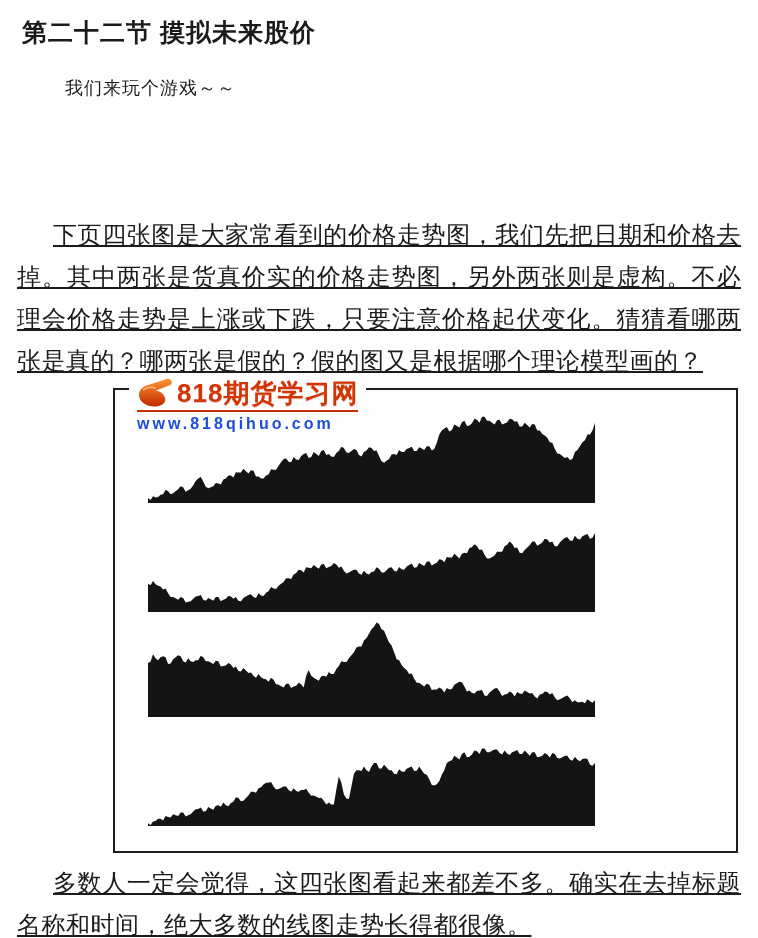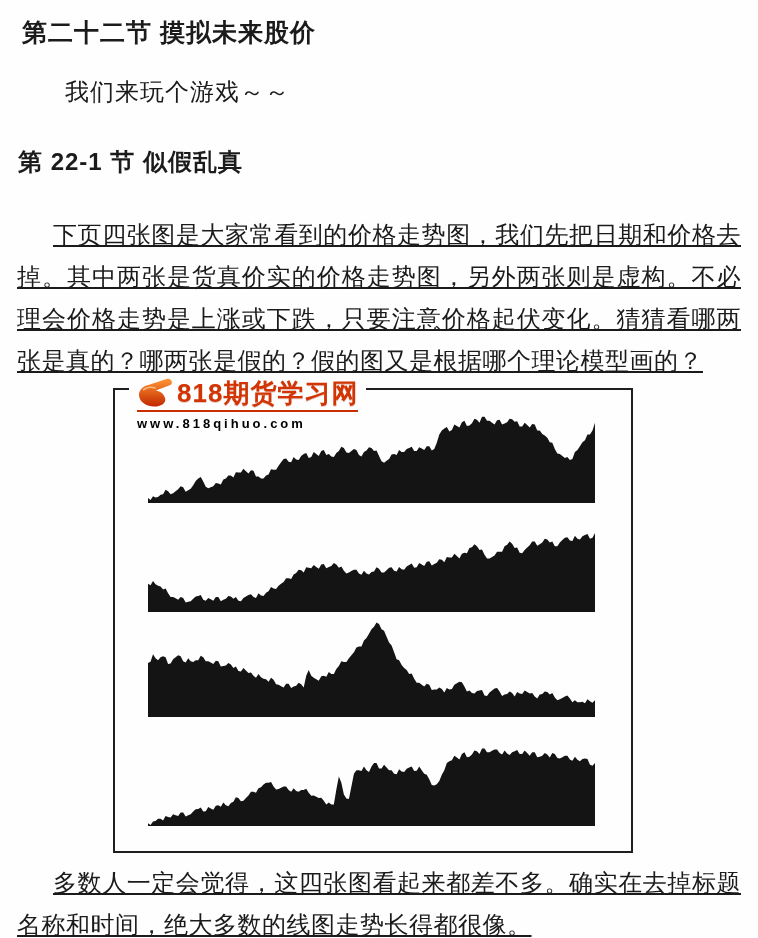--- a/index.html
+++ b/index.html
@@ -12,38 +12,38 @@
     font-family:"Liberation Serif","DejaVu Serif",serif;
     color:#1b1b1b;
   }
   .section-title{
     position:absolute;left:18px;top:12px;margin:4px;
     font-family:"Liberation Sans","DejaVu Sans",sans-serif;
     font-weight:bold;font-size:25px;letter-spacing:1px;
   }
   .intro-line{
     position:absolute;left:18px;top:76px;margin:0;
-    font-size:24px;text-indent:47px;letter-spacing:1px;
+    font-size:18px;text-indent:47px;letter-spacing:1px;
   }
   .subsection-title{
     position:absolute;left:18px;top:146px;margin:0;
     font-family:"Liberation Sans","DejaVu Sans",sans-serif;
     font-weight:bold;font-size:24px;letter-spacing:1px;
   }
   .body-para{
     position:absolute;left:17px;width:724px;margin:0;
     font-size:24px;line-height:42px;
     text-align:justify;text-justify:inter-ideograph;
     text-indent:36px;letter-spacing:0.5px;text-decoration:underline;
   }
   .para-1{top:214px;}
   .para-2{top:862px;}
   .figure-box{
     position:absolute;left:113px;top:388px;
-    width:520px;height:465px;
+    width:625px;height:465px;
     border:2px solid #1f1f1f;
     box-sizing:border-box;
     background:#fefefe;
   }
   .watermark{
     position:absolute;left:14px;top:-12px;
     background:#fefefe;padding:0 8px 2px 8px;
     z-index:3;
   }
   .wm-row{
@@ -52,42 +52,41 @@
     padding-bottom:2px;
   }
   .wm-name{
     font-family:"Liberation Sans","DejaVu Sans",sans-serif;
     font-weight:bold;font-size:26px;line-height:28px;
     color:#d23403;letter-spacing:1px;
     text-shadow:0 1px 0 rgba(150,30,0,.25);
   }
   .wm-url{
     font-family:"Liberation Sans","DejaVu Sans",sans-serif;
-    font-weight:bold;font-size:13px;line-height:22px;
-    color:#000000;letter-spacing:3px;margin-top:1px;
+    font-weight:bold;font-size:16px;line-height:22px;
+    color:#1d4ed8;letter-spacing:3px;margin-top:1px;
   }
   .chart{
     position:absolute;left:33px;width:447px;
   }
   .chart svg{width:100%;height:100%;display:block;}
   .chart-1{top:15px;height:98px;}
   .chart-2{top:128px;height:94px;}
   .chart-3{top:229px;height:98px;}
   .chart-4{top:346px;height:90px;}
 </style>
 </head>
 <body>
 
 <div class="page">
 
   <h1 class="section-title">第二十二节 摸拟未来股价</h1>
 
   <p class="intro-line">我们来玩个游戏～～</p>
 
-  <h2 class="subsection-title">第 22-1 节 似假乱真</h2>
 
   <p class="body-para para-1">下页四张图是大家常看到的价格走势图，我们先把日期和价格去掉。其中两张是货真价实的价格走势图，另外两张则是虚构。不必理会价格走势是上涨或下跌，只要注意价格起伏变化。猜猜看哪两张是真的？哪两张是假的？假的图又是根据哪个理论模型画的？</p>
 
   <div class="figure-box">
 
     <div class="watermark">
       <div class="wm-row">
         <span style="display:inline-flex;">
           <svg viewBox="0 0 44 36" width="36" height="30" aria-hidden="true">
             <defs>

